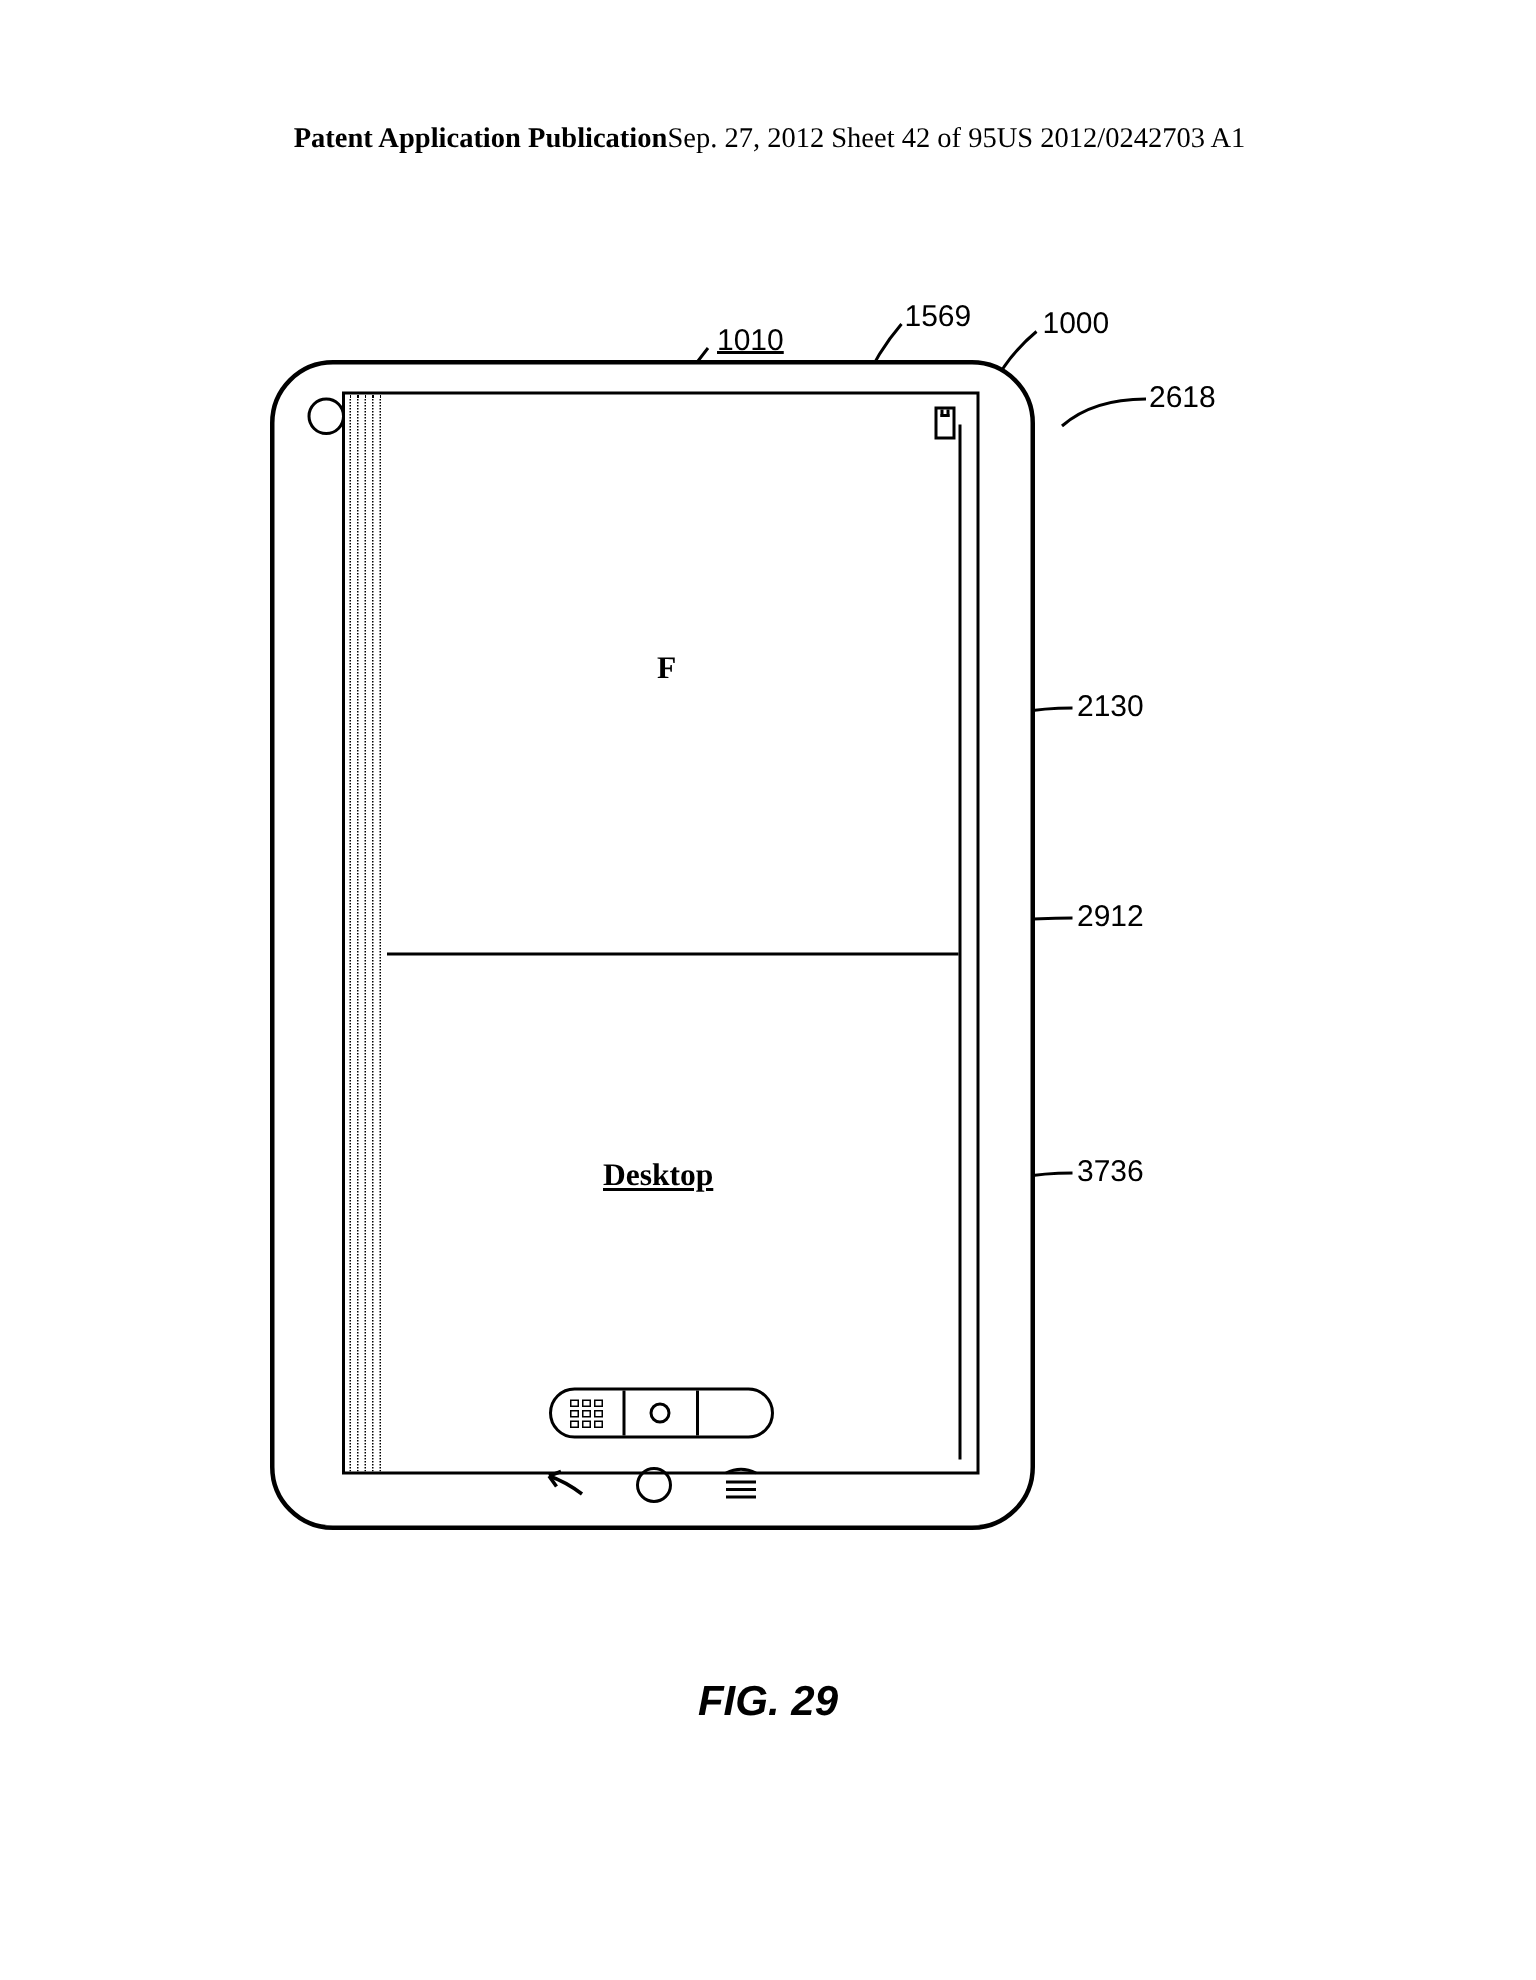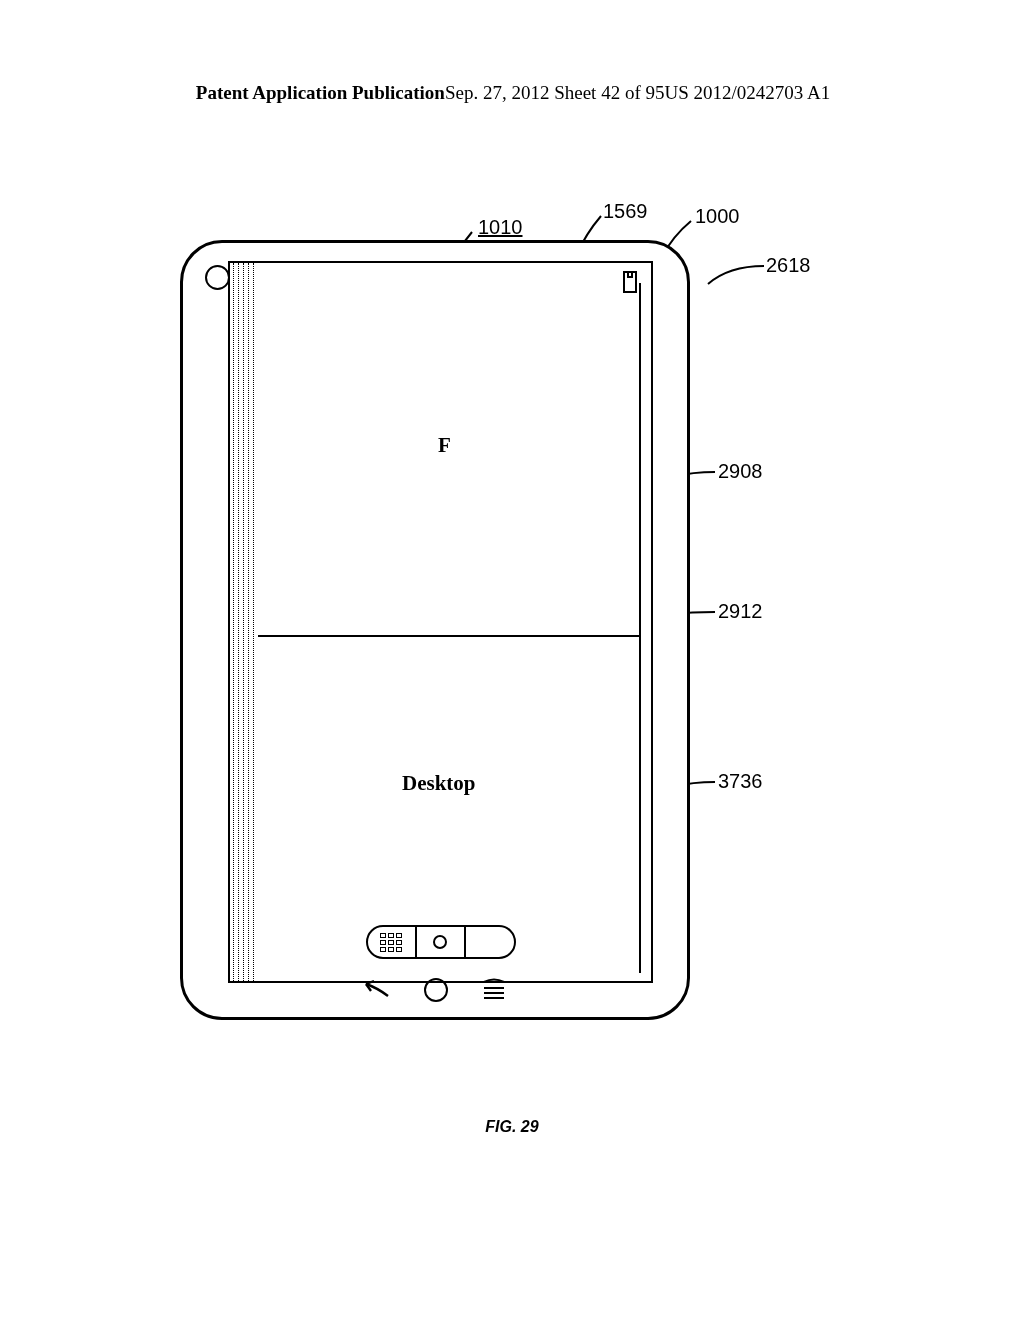--- a/index.html
+++ b/index.html
@@ -167,21 +167,21 @@
     border-radius: 50%;
   }
 
   .fig-caption {
     position: absolute;
     left: 0; width: 1024px;
     top: 1118px;
     text-align: center;
     font-weight: bold;
     font-style: italic;
-    font-size: 16px;
+    font-size: 28px;
     font-family: Arial, Helvetica, sans-serif;
   }
 
   .callout {
     position: absolute;
     font-size: 20px;
     font-family: Arial, Helvetica, sans-serif;
   }
   .callout svg { position: absolute; overflow: visible; }
 </style>
@@ -217,21 +217,21 @@
 </div>
 
 <div class="callout" style="left:718px; top:254px;margin-left:48px;">
   <span>2618</span>
   <svg width="70" height="40" style="left:-60px; top:8px;">
     <path d="M2 22 C 18 8, 40 4, 58 4" stroke="#000" stroke-width="2" fill="none"></path>
   </svg>
 </div>
 
 <div class="callout" style="left:718px; top:460px;">
-  <span>2908</span>
+  <span>2130</span>
   <svg width="80" height="40" style="left:-75px; top:8px;">
     <path d="M2 22 C 24 6, 52 4, 72 4" stroke="#000" stroke-width="2" fill="none"></path>
   </svg>
 </div>
 
 <div class="callout" style="left:718px; top:600px;">
   <span>2912</span>
   <svg width="90" height="40" style="left:-85px; top:8px;">
     <path d="M2 20 C 28 4, 58 4, 82 4" stroke="#000" stroke-width="2" fill="none"></path>
   </svg>
@@ -259,21 +259,21 @@
     <div class="camera-inner">
       <div class="notch"></div>
     </div>
 
     <div class="inner-right-line"></div>
 
     <div class="area-label" style="left:208px; top:170px;">F</div>
 
     <div class="divider" style="top:372px;"></div>
 
-    <div class="area-label" style="left:172px; top:508px;">Desktop</div>
+    <div class="area-label" style="left:172px; top:508px;text-decoration:underline;">Desktop</div>
 
     <div class="dock">
       <div class="seg">
         <div class="grid-icon">
           <span></span>
             <span></span>
             <span></span>
           <span></span>
             <span></span>
             <span></span>

